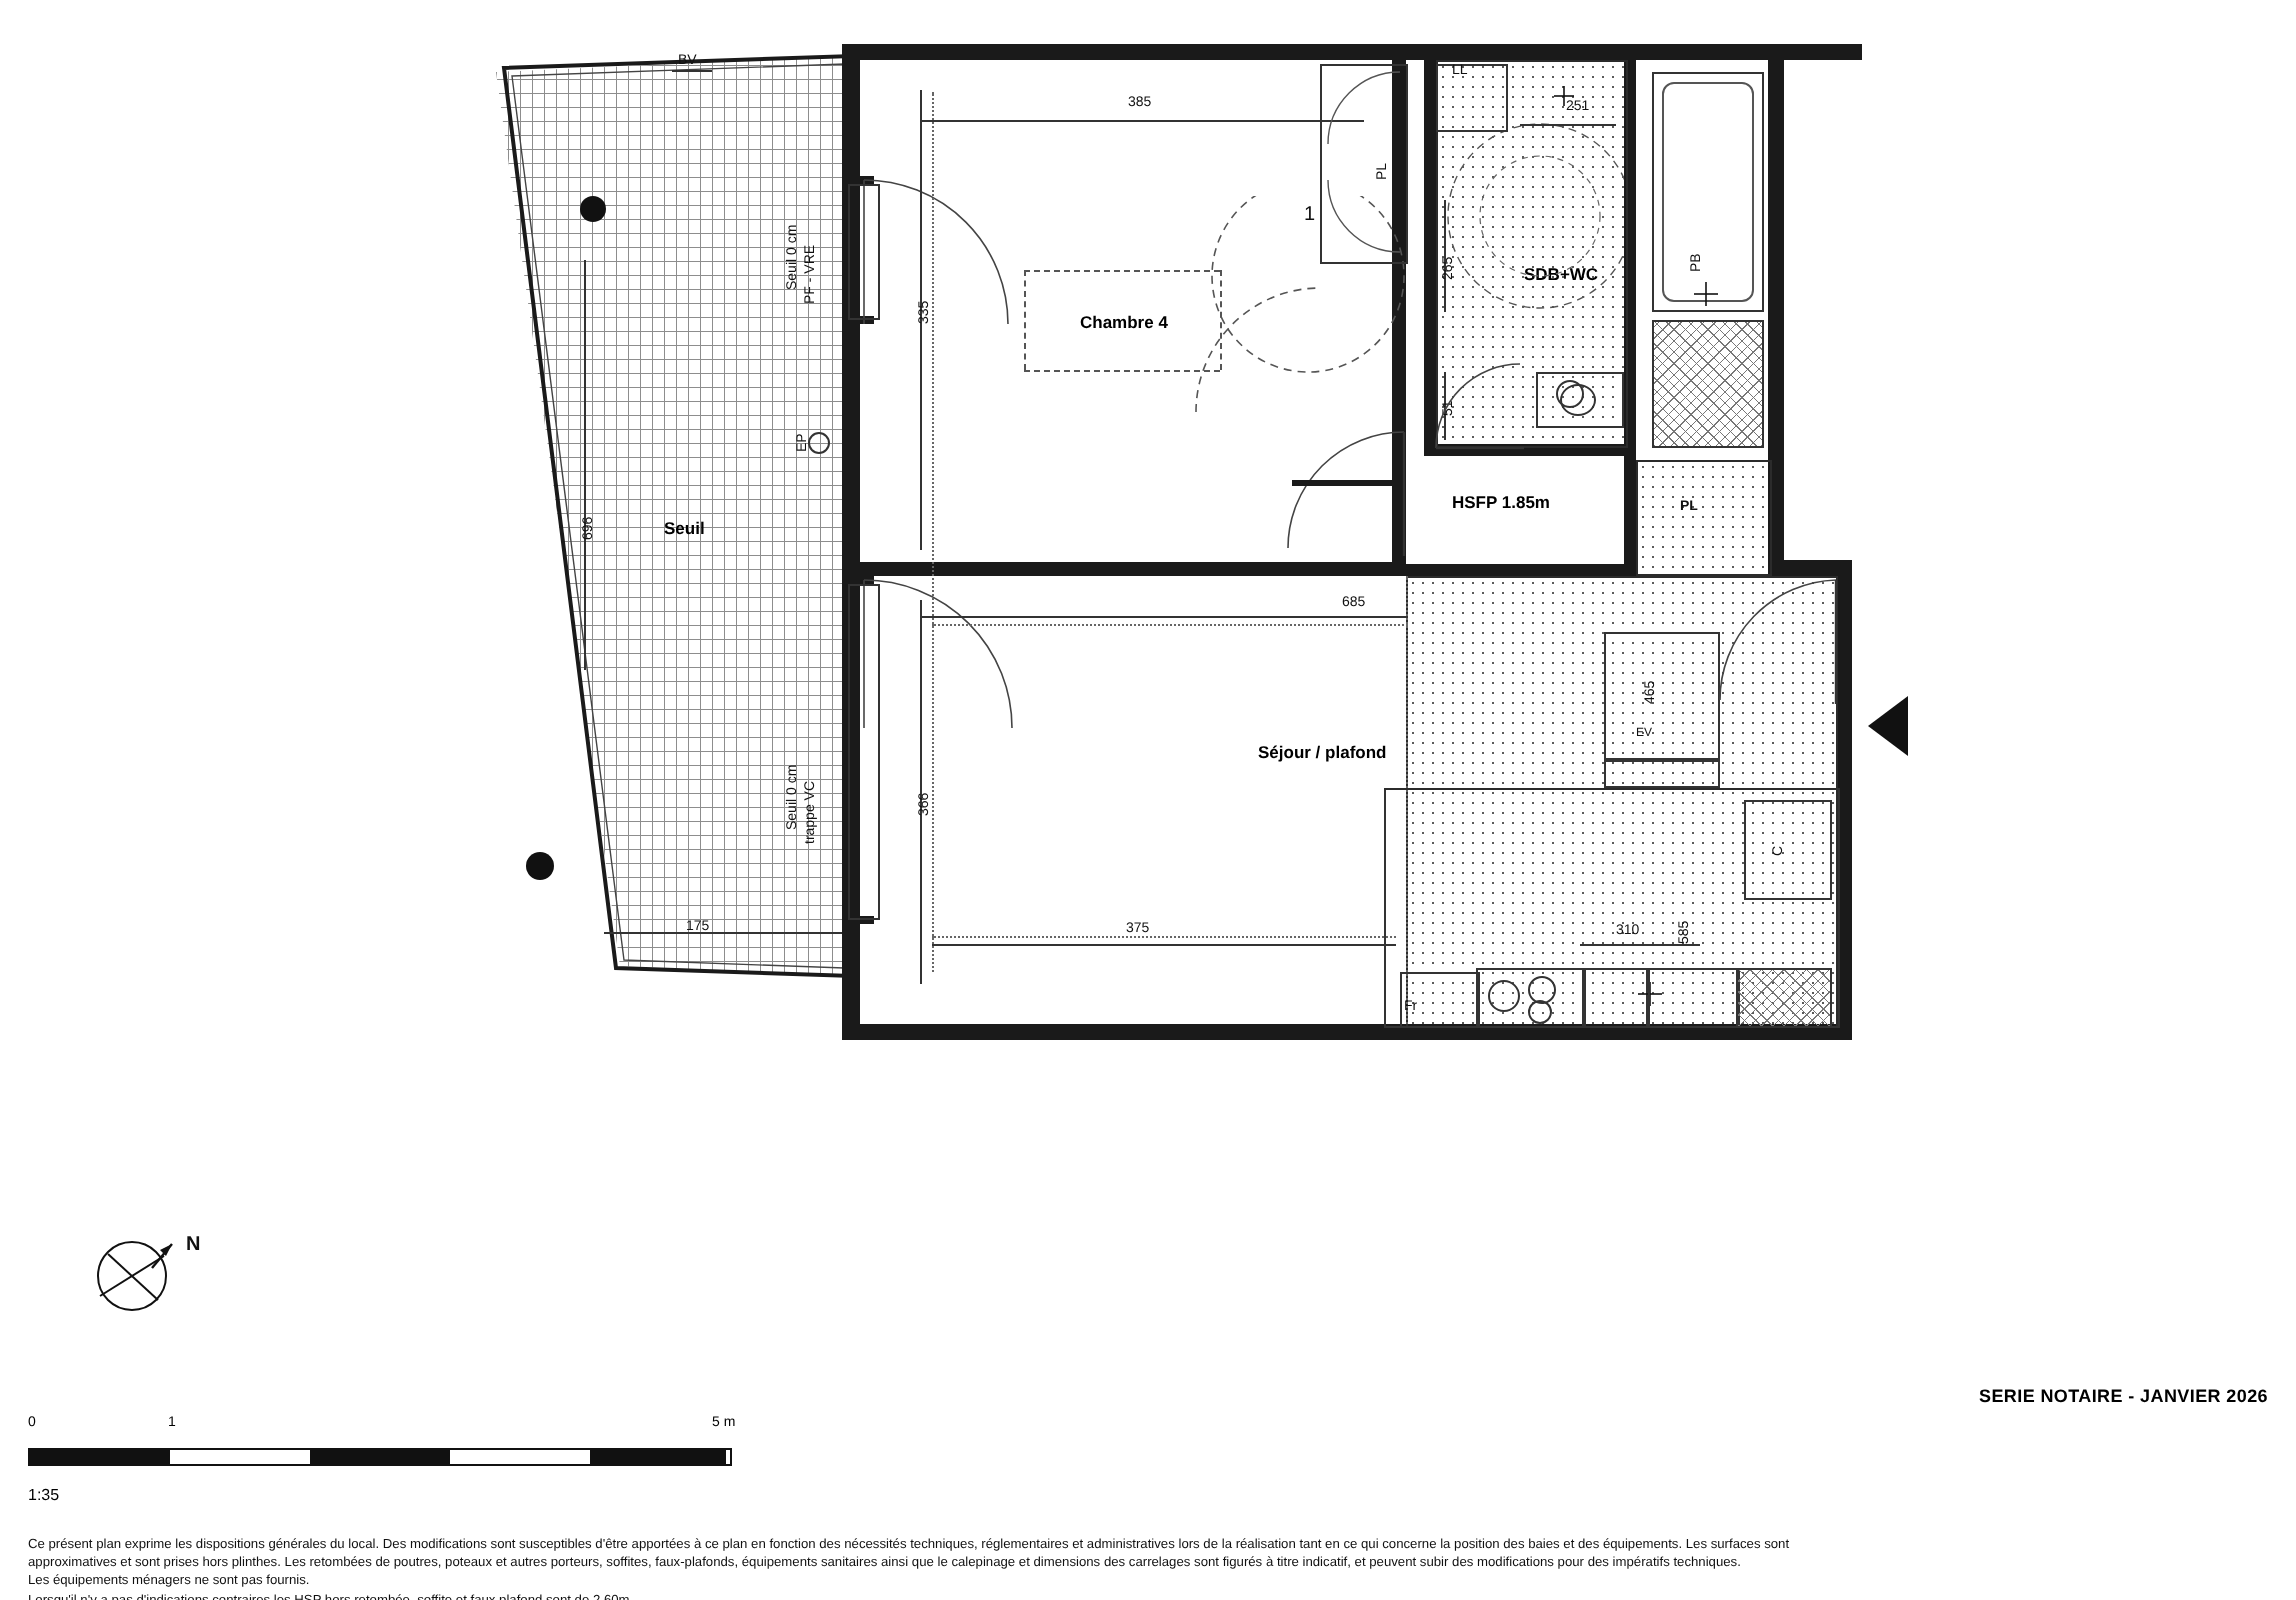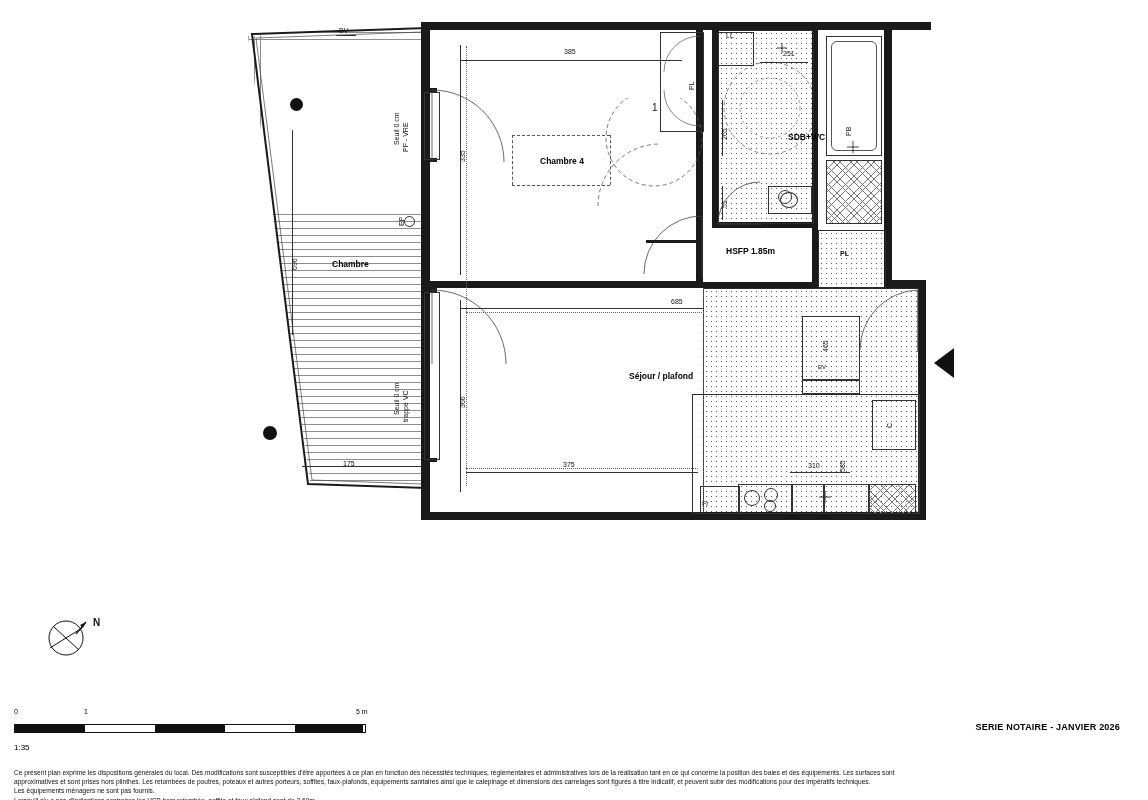--- a/index.html
+++ b/index.html
@@ -50,41 +50,41 @@
       repeating-linear-gradient(-45deg,#777 0 0.5px,transparent 0.5px 4px);
     border:1px solid #333;
   }
   .box{position:absolute;border:1px solid #333;}
   .boxthin{position:absolute;border:1px solid #555;}
   .circ{position:absolute;border:1px solid #333;border-radius:50%;}
   .blackdot{position:absolute;background:#111;border-radius:50%;}
 
   
   .footer{position:absolute;left:14px;top:768px;font-size:6.6px;line-height:9.2px;color:#111;width:1120px;}
-  .serie{position:absolute;right:28px;top:693px;font-size:9px;font-weight:bold;letter-spacing:.2px;margin-top:29px;}
+  .serie{position:absolute;right:14px;top:693px;font-size:9px;font-weight:bold;letter-spacing:.2px;}
   .scaleLabel{position:absolute;left:14px;top:743px;font-size:8px;}
   .scalebar{position:absolute;left:14px;top:724px;width:350px;height:7px;border:1px solid #111;}
   .scalebar i{position:absolute;top:0;height:7px;background:#111;display:block;}
   .scaleticks span{position:absolute;font-size:7px;top:708px;}
   .compass{position:absolute;left:46px;top:618px;width:44px;height:44px;}
 </style>
 </head>
 <body>
 
 <div class="plan">
 
   <div class="balcony-hatch" style="left:248px;top:28px;width:175px;height:460px;clip-path:polygon(0px 8px, 175px 0px, 175px 460px, 62px 455px);"></div>
 
   <svg class="abs" style="left:240px;top:22px;width:200px;height:480px;">
     <polygon points="12,12 186,6 186,466 68,462" fill="none" stroke="#1a1a1a" stroke-width="2"></polygon>
     <polygon points="16,16 182,10 182,462 72,458" fill="none" stroke="#444" stroke-width="0.7"></polygon>
   </svg>
   <div class="blackdot" style="left:290px;top:98px;width:13px;height:13px;"></div>
   <div class="blackdot" style="left:263px;top:426px;width:14px;height:14px;"></div>
-  <div class="room" style="left:332px;top:259px;">Chambre</div>
+  <div class="room" style="left:332px;top:259px;">Seuil</div>
 
   <div class="solid-v" style="left:292px;top:130px;height:205px;"></div>
   <div class="dimv lbl" style="left:291px;top:270px;">696</div>
 
   <div class="solid-h" style="left:302px;top:466px;width:122px;"></div>
   <div class="dim" style="left:343px;top:460px;">175</div>
 
   <div class="circ" style="left:404px;top:216px;width:9px;height:9px;"></div>
   <div class="lbl v" style="left:398px;top:226px;">EP</div>
 
@@ -155,21 +155,21 @@
 
   <div class="box" style="left:660px;top:32px;width:42px;height:98px;"></div>
   <svg class="abs" style="left:662px;top:34px;width:40px;height:95px;">
     <path d="M38,2 A36,36 0 0 0 2,38" fill="none" stroke="#555" stroke-width="0.7"></path>
     <path d="M38,92 A36,36 0 0 1 2,56" fill="none" stroke="#555" stroke-width="0.7"></path>
   </svg>
   <div class="lbl v" style="left:688px;top:90px;">PL</div>
   <div class="lbl" style="left:652px;top:102px;font-size:10px;">1</div>
 
   <div class="tilefloor" style="left:718px;top:30px;width:94px;height:192px;"></div>
-  <div class="room" style="left:788px;top:132px;">SDB+WC</div>
+  <div class="room" style="left:762px;top:132px;">SDB+WC</div>
 
   <svg class="abs" style="left:720px;top:58px;width:92px;height:110px;">
     <circle cx="50" cy="50" r="46" fill="none" stroke="#555" stroke-width="0.7" stroke-dasharray="4 3"></circle>
     <circle cx="50" cy="50" r="30" fill="none" stroke="#666" stroke-width="0.6" stroke-dasharray="3 3"></circle>
   </svg>
 
   <div class="box" style="left:768px;top:186px;width:42px;height:26px;"></div>
   <div class="circ" style="left:780px;top:192px;width:16px;height:14px;"></div>
 
   <div class="circ" style="left:778px;top:190px;width:12px;height:12px;"></div>

